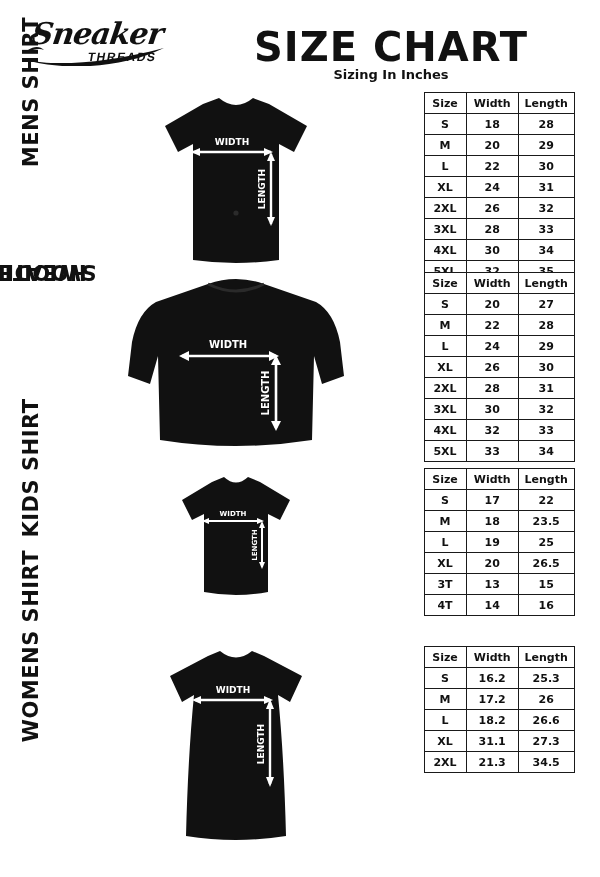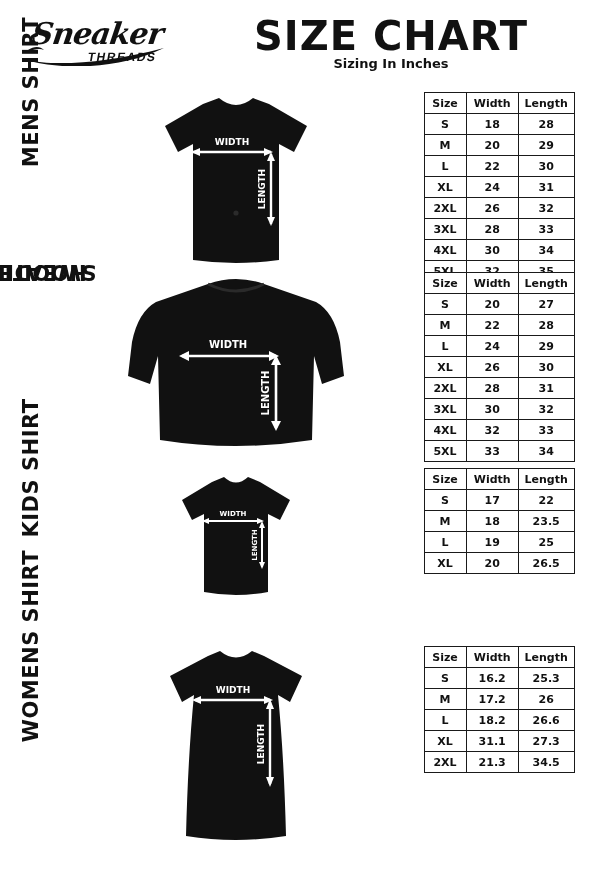--- a/index.html
+++ b/index.html
@@ -67,21 +67,21 @@
     flex: 1;
     text-align: center;
     padding-right: 10px;
   }
   .size-chart-title {
     font-family: "DejaVu Sans", sans-serif;
     font-weight: bold;
     font-size: 40px;
     letter-spacing: 1px;
     line-height: 1;
-    margin-top: 10px;
+    margin-top: 21px;
     color: #111;
   }
   .size-chart-sub {
     font-family: "DejaVu Sans", sans-serif;
     font-weight: bold;
     font-size: 13px;
     margin-top: 0;
     color: #111;
   }
 
@@ -418,20 +418,30 @@
         <tr>
             <td>L</td>
             <td>19</td>
             <td>25</td>
           </tr>
         <tr>
             <td>XL</td>
             <td>20</td>
             <td>26.5</td>
           </tr>
+        <tr>
+            <td>3T</td>
+            <td>13</td>
+            <td>15</td>
+          </tr>
+        <tr>
+            <td>4T</td>
+            <td>14</td>
+            <td>16</td>
+          </tr>
       </tbody>
     </table>
   </div>
 </div>
 
 <div class="row r4">
   <div class="row-label">
     <span>WOMENS SHIRT</span>
   </div>
 

